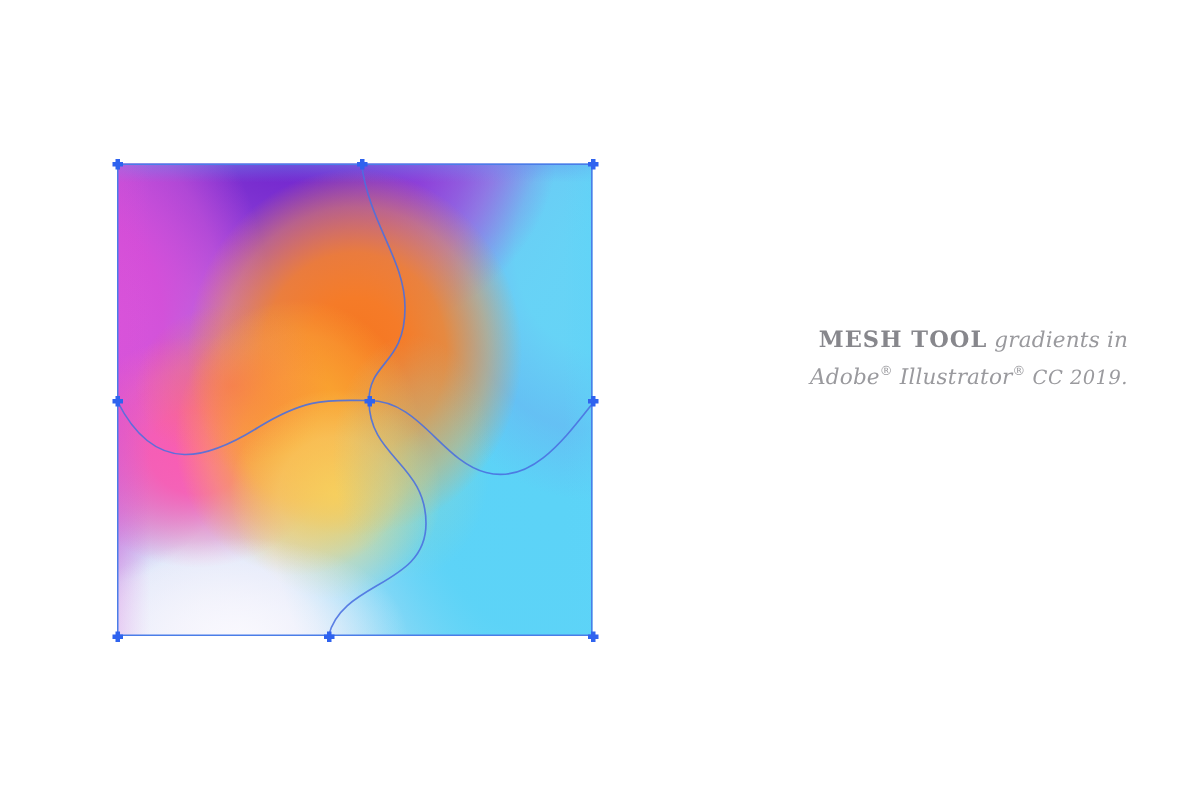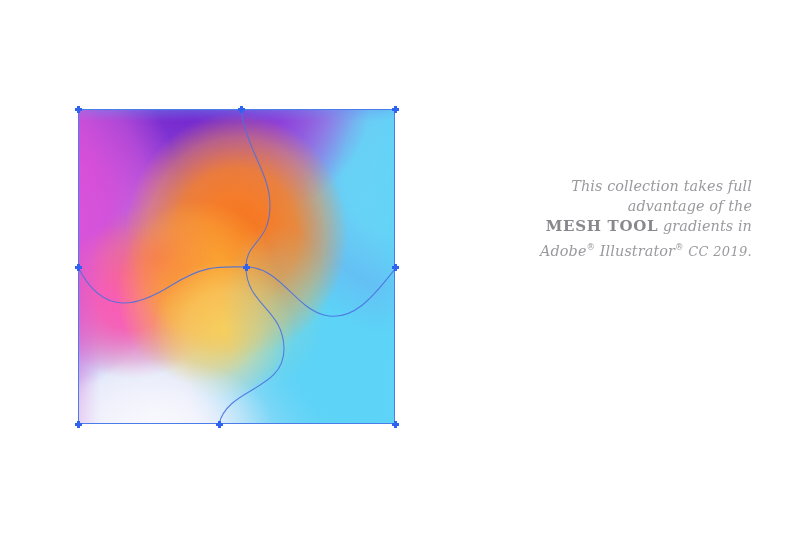--- a/index.html
+++ b/index.html
@@ -199,22 +199,22 @@
   <span class="anchor plus" style="left:317px; top:158px;"></span>
   <span class="anchor plus" style="left:0px;   top:315px;"></span>
   <span class="anchor plus" style="left:141px; top:315px;"></span>
   <span class="anchor plus" style="left:317px; top:315px;"></span>
 
 </div>
 
 <div id="caption-block">
 
   <p>
-    <span>This collection takes full</span><br>
-    <span>advantage of the</span><br>
+    <br>
+    <br>
     <span class="smallcaps-bold">MESH TOOL</span>
     <span>gradients in</span><br>
     <span>Adobe</span><span class="sup">®</span>
     <span>Illustrator</span><span class="sup">®</span>
     <span class="cc-small">CC 2019.</span>
   </p>
 
   <div class="para-gap"></div>
 
 

